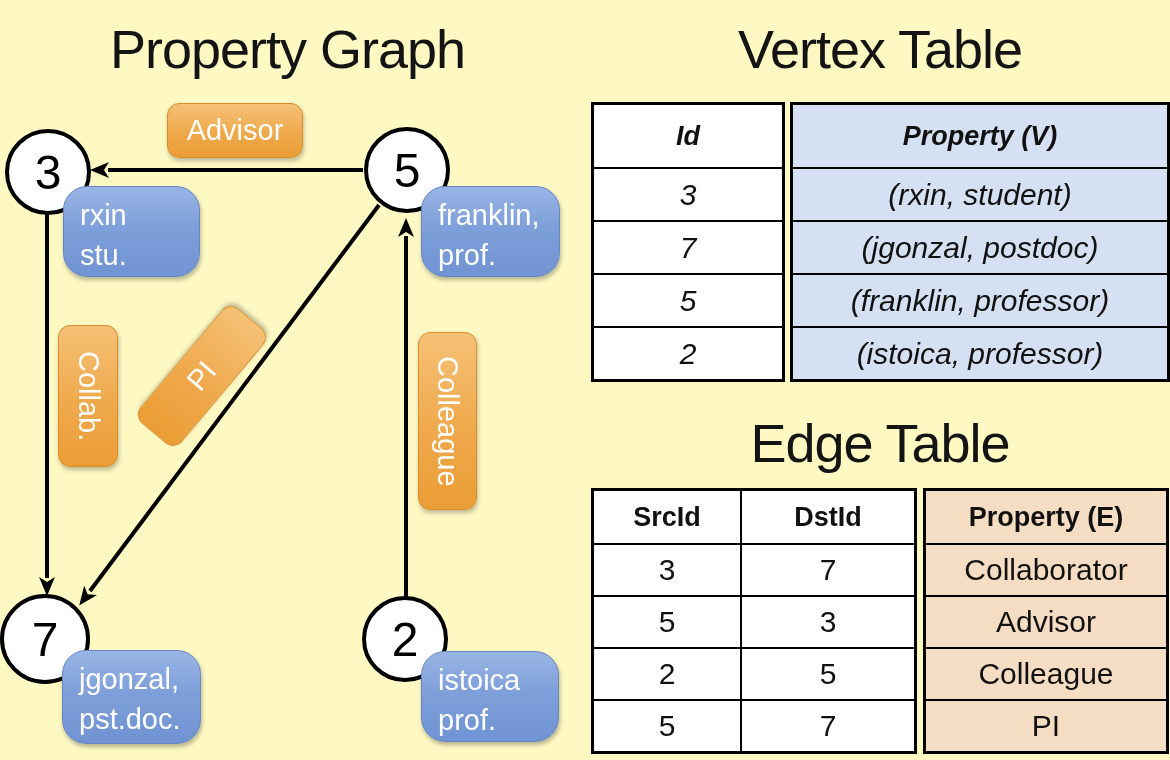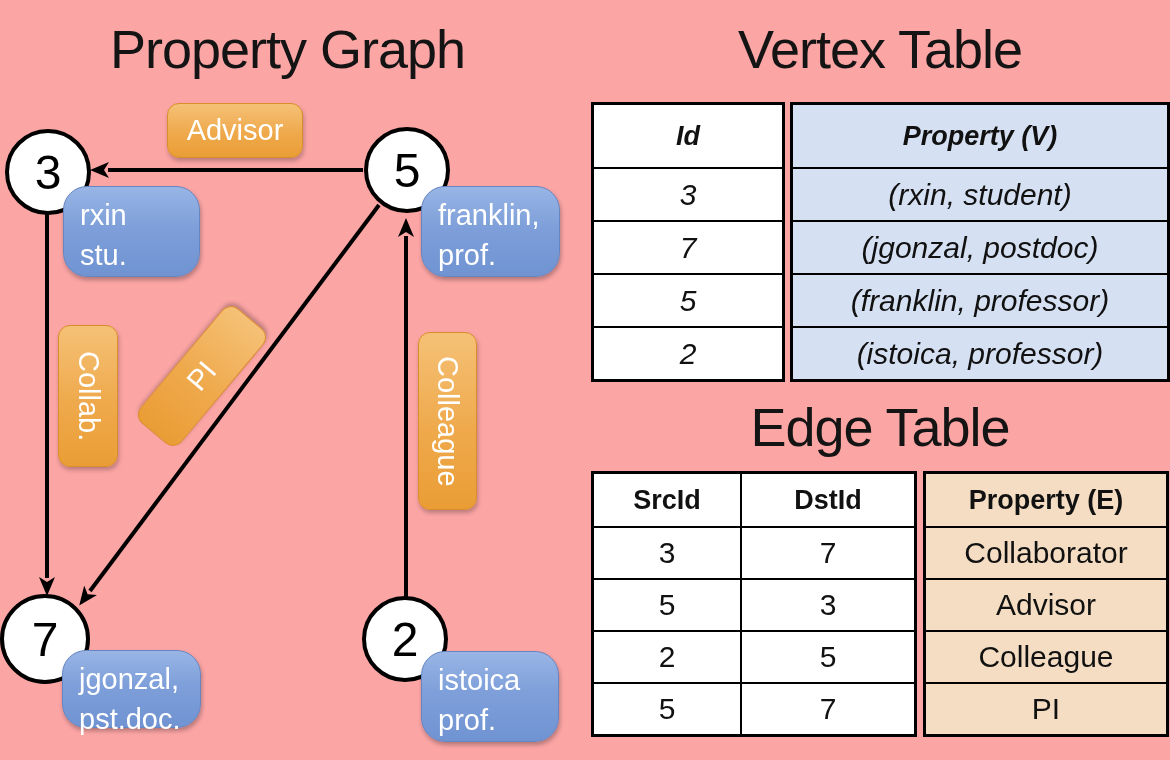--- a/index.html
+++ b/index.html
@@ -1,60 +1,60 @@
 <!DOCTYPE html>
 <html><head>
 <meta charset="utf-8">
 <style>
   html,body{margin:0;padding:0;background:#fff;}
-  #stage{position:relative;width:1170px;height:760px;background:#fca5a5;overflow:hidden;
+  #stage{position:relative;width:1170px;height:760px;background:#fef9c3;overflow:hidden;
          font-family:"Liberation Sans",sans-serif;color:#111;}
 
   .title{position:absolute;font-size:54px;font-weight:300;letter-spacing:-1px;
          text-align:center;color:#141414;white-space:nowrap;}
   #graph-title{left:0;top:18px;width:575px;}
   #vertex-title{left:590px;top:18px;width:580px;}
-  #edge-title{left:590px;top:396px;width:580px;}
+  #edge-title{left:590px;top:412px;width:580px;}
 
   
   #edges-svg{position:absolute;left:0;top:0;z-index:1;}
   .gnode{position:absolute;z-index:2;background:#fff;border:4px solid #000;border-radius:50%;
          display:flex;align-items:center;justify-content:center;
          font-size:48px;font-weight:300;color:#000;box-sizing:border-box;}
   #node-3{left:5px;top:129px;width:86px;height:86px;}
   #node-5{left:364px;top:127px;width:86px;height:86px;}
   #node-7{left:0px;top:594px;width:90px;height:90px;}
   #node-2{left:362px;top:596px;width:86px;height:86px;}
 
   .vlabel{position:absolute;z-index:3;border-radius:24px;color:#fff;
           background:linear-gradient(180deg,#98b5e5 0%,#7e9fd9 45%,#7093d2 100%);
           border:1px solid #6586c2;box-shadow:1px 3px 4px rgba(0,0,0,0.28);
           padding:8px 0 0 16px;font-size:29px;font-weight:300;line-height:40px;box-sizing:border-box;}
   #vlabel-rxin{left:63px;top:186px;width:137px;height:91px;}
   #vlabel-franklin{left:421px;top:186px;width:139px;height:91px;}
-  #vlabel-jgonzal{left:62px;top:650px;width:139px;height:78px;}
+  #vlabel-jgonzal{left:62px;top:650px;width:139px;height:94px;}
   #vlabel-istoica{left:421px;top:651px;width:138px;height:91px;}
   .vlabel span{display:block;}
 
   .elabel{position:absolute;z-index:3;border-radius:12px;color:#fff;
           background:linear-gradient(180deg,#f5c176 0%,#efa94c 55%,#ea9d35 100%);
           border:1px solid #d98e2b;box-shadow:1px 3px 4px rgba(0,0,0,0.25);
           display:flex;align-items:center;justify-content:center;
           font-size:29px;font-weight:300;box-sizing:border-box;}
   #elabel-advisor{left:167px;top:103px;width:136px;height:55px;}
   .vtext{writing-mode:vertical-rl;text-orientation:mixed;}
   #elabel-collab{left:58px;top:325px;width:60px;height:142px;}
   #elabel-colleague{left:418px;top:332px;width:59px;height:178px;}
   #elabel-pi{left:175px;top:301px;width:54px;height:150px;transform:rotate(-140deg);
              background:linear-gradient(0deg,#f5c176 0%,#efa94c 55%,#ea9d35 100%);}
 
   
   .ttable{position:absolute;display:flex;z-index:2;}
   #vertex-table{left:591px;top:102px;}
-  #edge-table{left:591px;top:471px;}
+  #edge-table{left:591px;top:488px;}
   .tgroup{border:3px solid #000;background:#fff;}
   .pair{display:flex;}
   .tcol{display:flex;flex-direction:column;}
   .cell{display:flex;align-items:center;justify-content:center;
         font-size:30px;font-weight:300;color:#111;white-space:nowrap;}
   .cell + .cell{border-top:2px solid #000;}
   .cell.head{font-weight:700;font-size:27px;}
   .gap5{width:5px;} .gap6{width:6px;}
 
   #vertex-table .tcol.idcol{width:188px;}

